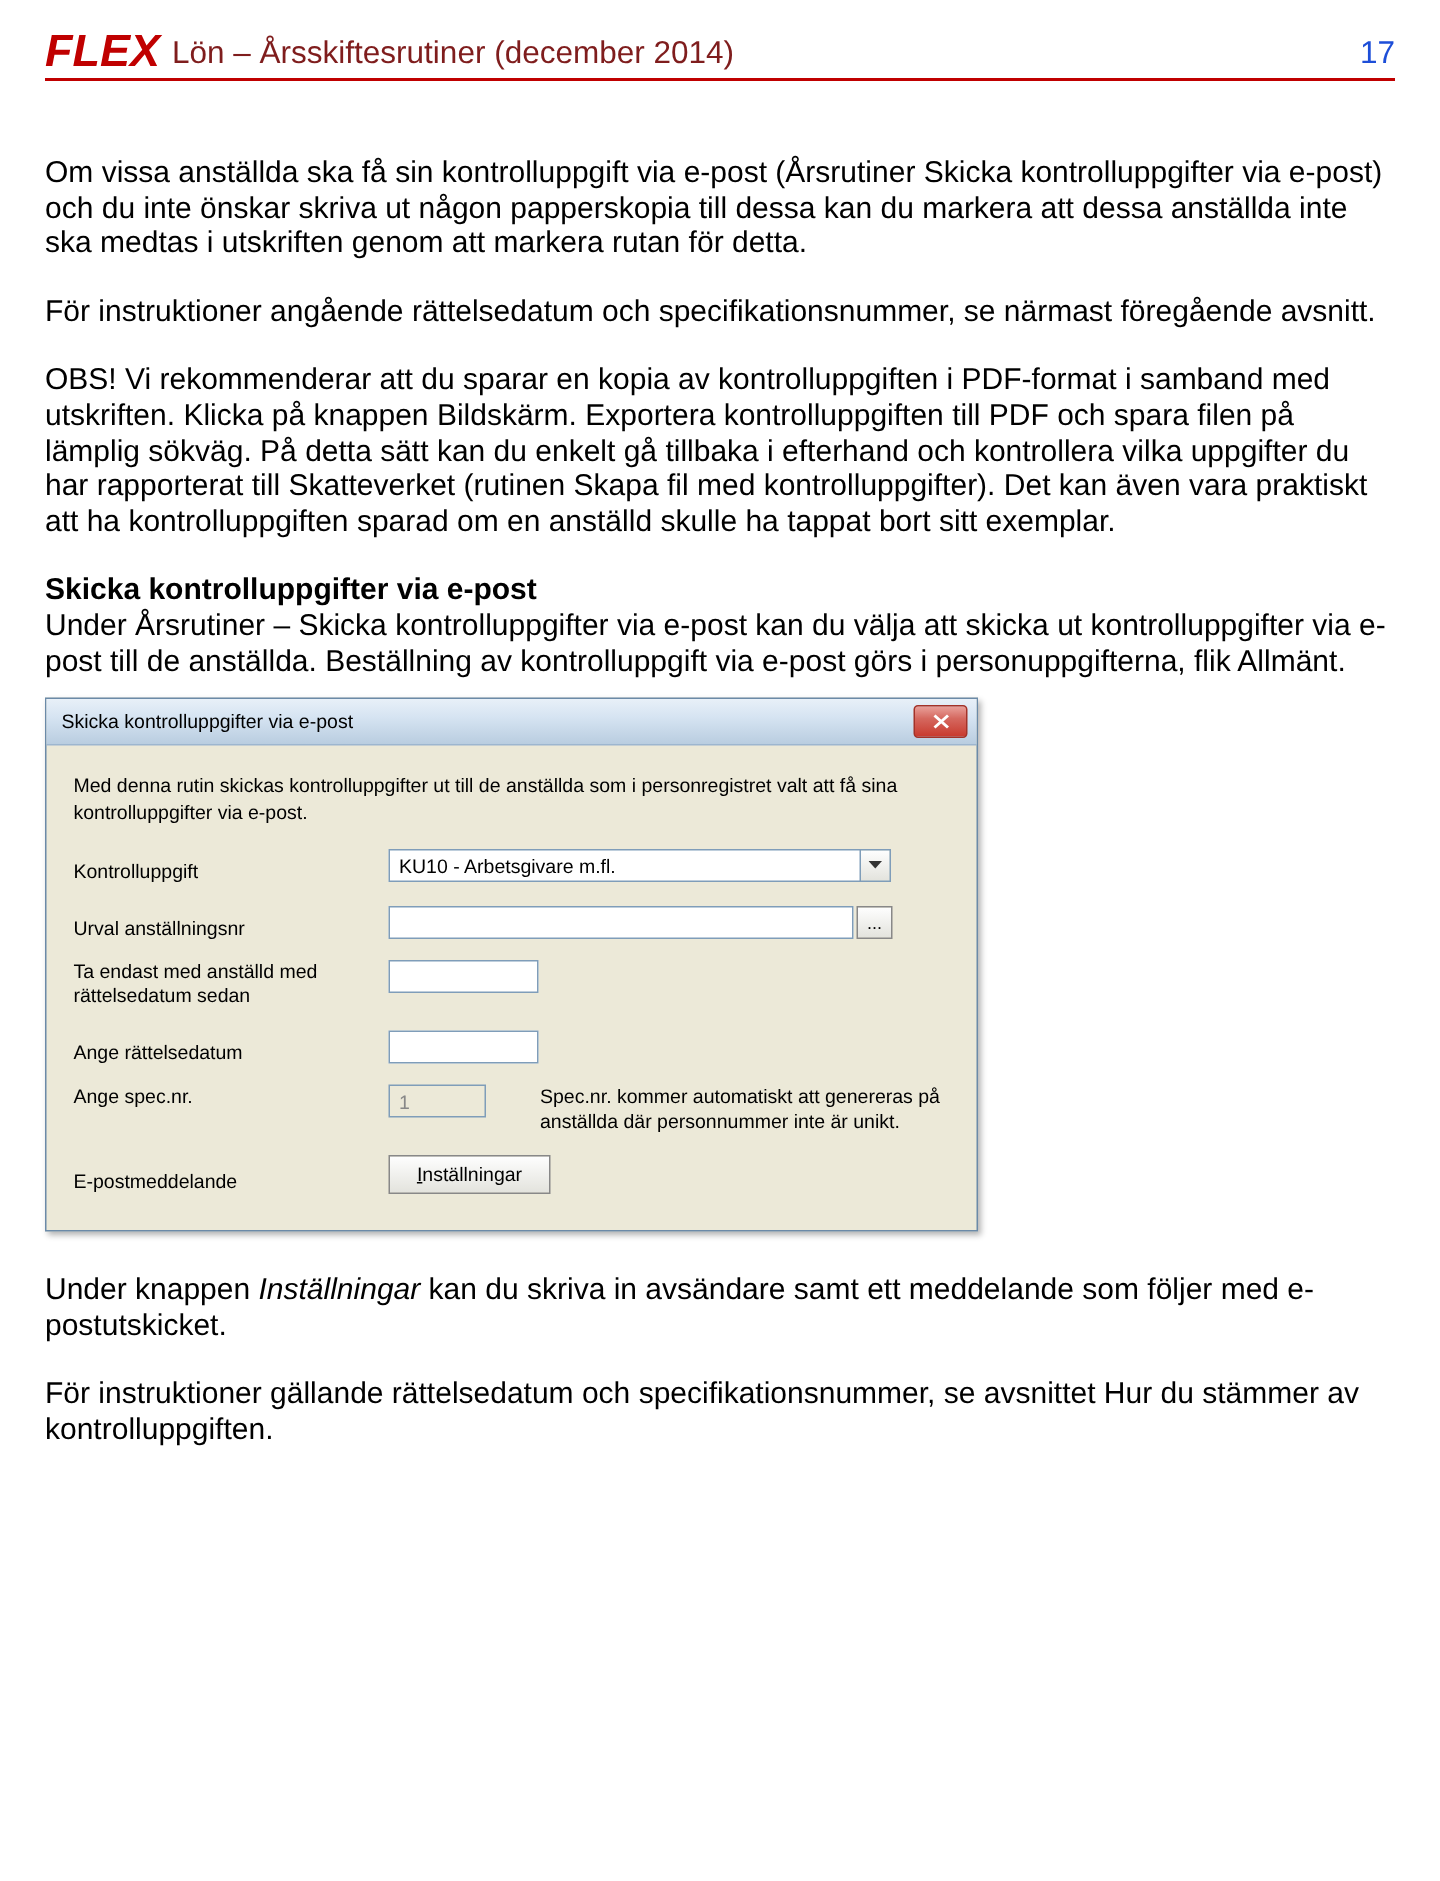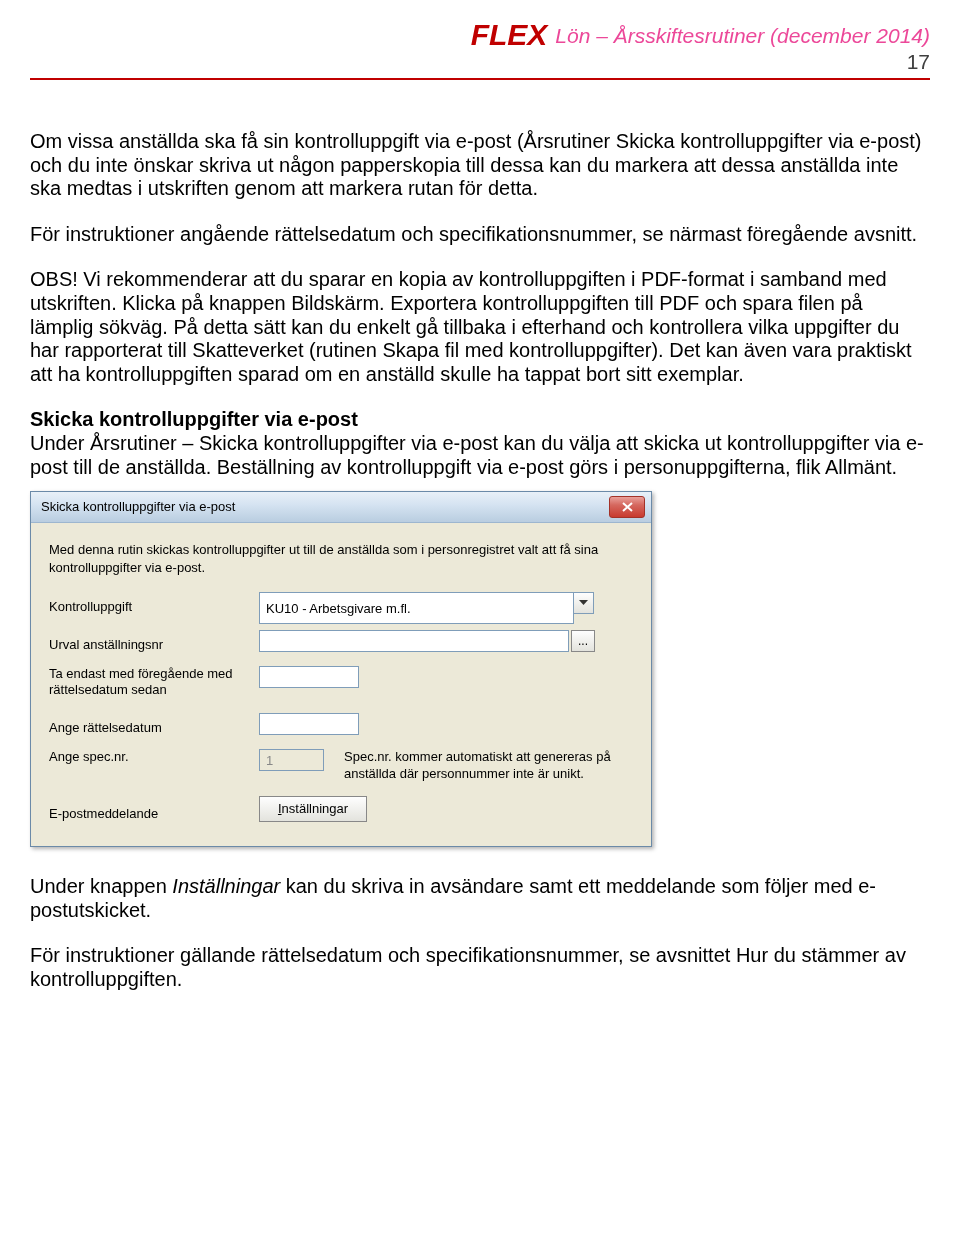--- a/index.html
+++ b/index.html
@@ -12,44 +12,42 @@
   .page {
     padding: 20px 30px 30px 30px;
   }
   .header {
     border-bottom: 2px solid #c00000;
     padding-bottom: 2px;
     margin-bottom: 50px;
     display: flex;
     align-items: flex-end;
     justify-content: space-between;
-    flex-direction: column;
   }
   .header-left {
     display: flex;
     align-items: flex-end;
   }
   .logo {
     font-family: Arial, Helvetica, sans-serif;
     font-weight: 900;
     font-style: italic;
     font-size: 30px;
     color: #c00000;
     letter-spacing: 0px;
     margin-right: 8px;
     line-height: 1;
   }
   .header-title {
-    font-style: italic;
-    color: #ec4899;
+    color: #7f1d1d;
     font-size: 21px;
     padding-bottom: 2px;
   }
   .page-number {
-    color: #404040;
+    color: #1d4ed8;
     font-size: 21px;
     padding-bottom: 2px;
   }
   .body-text {
     font-size: 20px;
     color: #000;
     line-height: 1.18;
   }
   .body-text p {
     margin: 0 0 22px 0;
@@ -122,21 +120,21 @@
     height: 22px;
     max-width: 335px;
   }
   .combo-input {
     flex: 1;
     border: 1px solid #7f9db9;
     background: #fff;
     padding: 0 6px;
     font-size: 13px;
     font-family: Tahoma, Arial, sans-serif;
-    height: 32px;
+    height: 22px;
     box-sizing: border-box;
   }
   .combo-btn {
     width: 20px;
     height: 22px;
     border: 1px solid #7f9db9;
     border-left: none;
     background: linear-gradient(to bottom, #fefefe, #e3e3dd);
     display: flex;
     align-items: center;
@@ -178,21 +176,21 @@
     font-family: Tahoma, Arial, sans-serif;
     display:inline-flex;
     align-items:center;
     justify-content:center;
     box-sizing:border-box;
   }
   .btn.w100b { width: 108px; }
   .spec-note {
     font-size: 13px;
     line-height: 1.25;
-    margin-left: 20px;
+    margin-left: 36px;
     flex:1;
   }
   .dialog-footer {
     border-top: 1px solid #c8c4b4;
     padding: 14px 18px 18px 18px;
     display:flex;
     justify-content: space-between;
     align-items:center;
   }
   .footer-right { display:flex; gap:16px; }
@@ -243,21 +241,21 @@
           </div>
         </div>
 
         <div class="form-row">
           <div class="form-label">Urval anställningsnr</div>
           <input class="text-input w310" value="" style="">
           <div class="ellipsis-btn">...</div>
         </div>
 
         <div class="form-row tall">
-          <div class="form-label">Ta endast med föregående med rättelsedatum sedan</div>
+          <div class="form-label">Ta endast med anställd med rättelsedatum sedan</div>
           <input class="text-input w100" value="" style="">
         </div>
 
         <div class="form-row">
           <div class="form-label">Ange rättelsedatum</div>
           <input class="text-input w100" value="" style="">
         </div>
 
         <div class="form-row tall">
           <div class="form-label">Ange spec.nr.</div>

